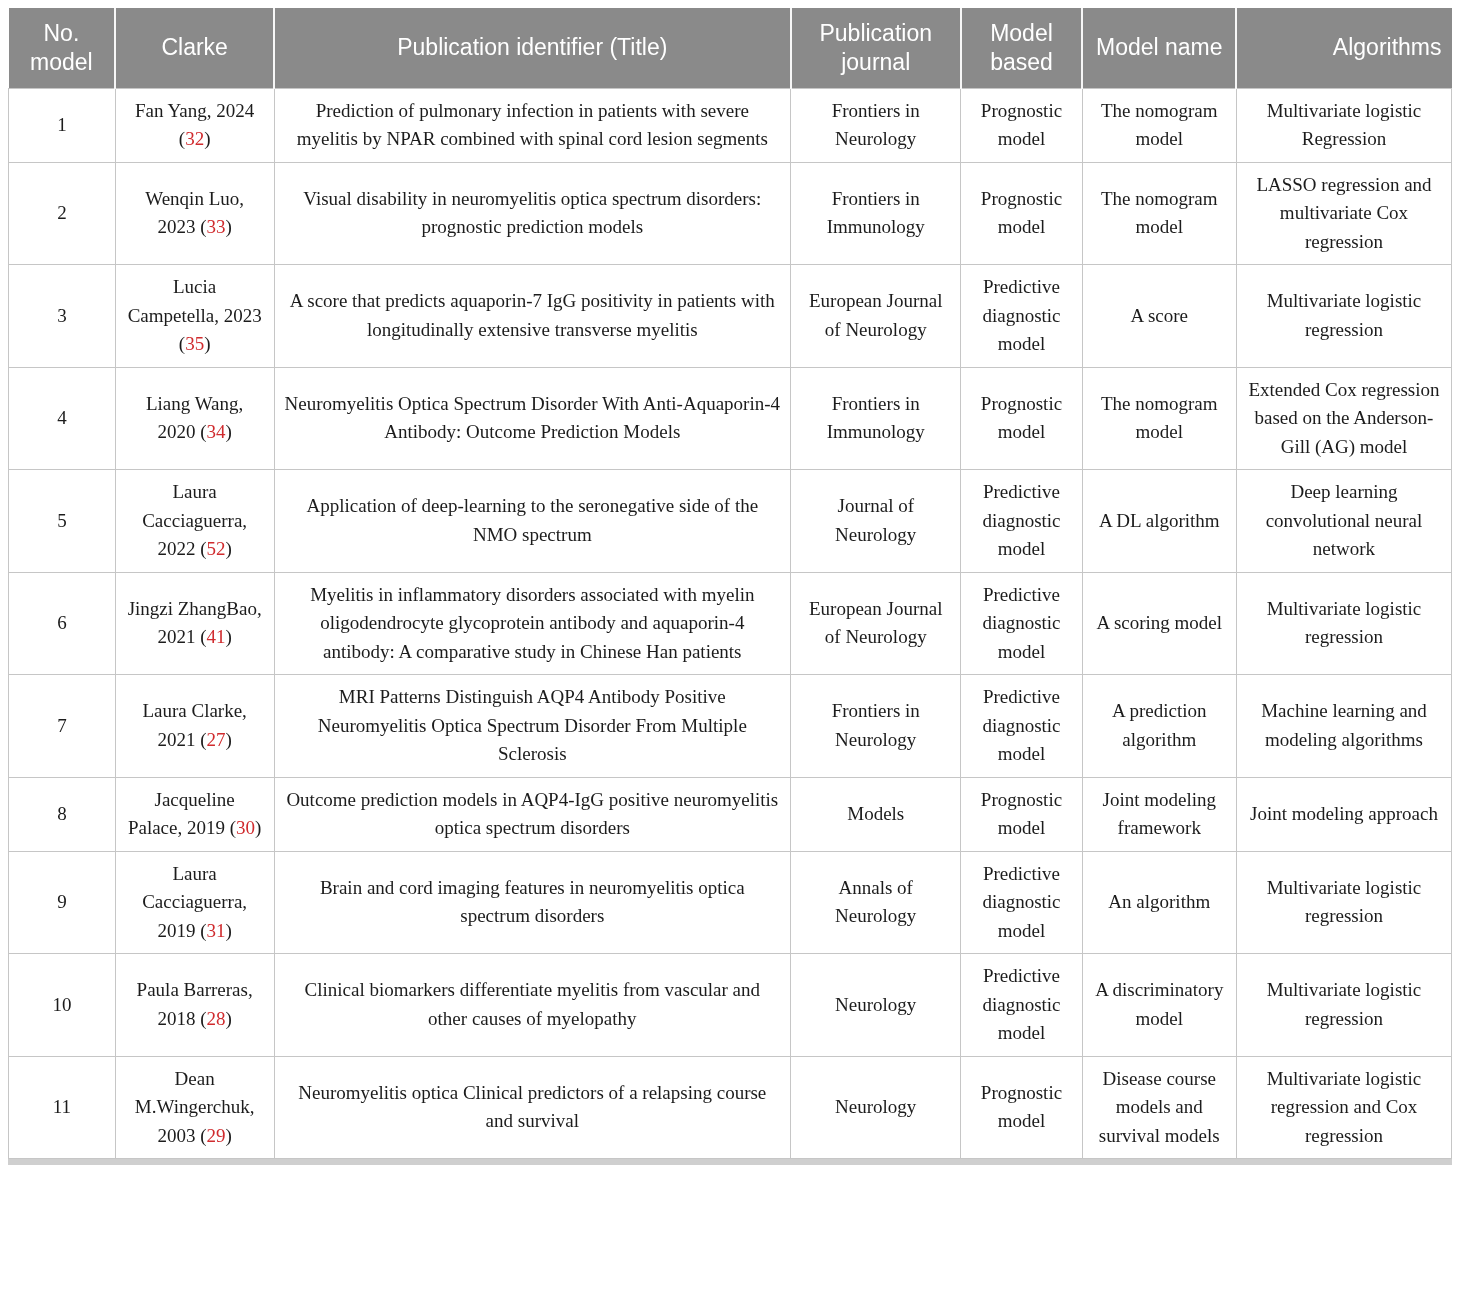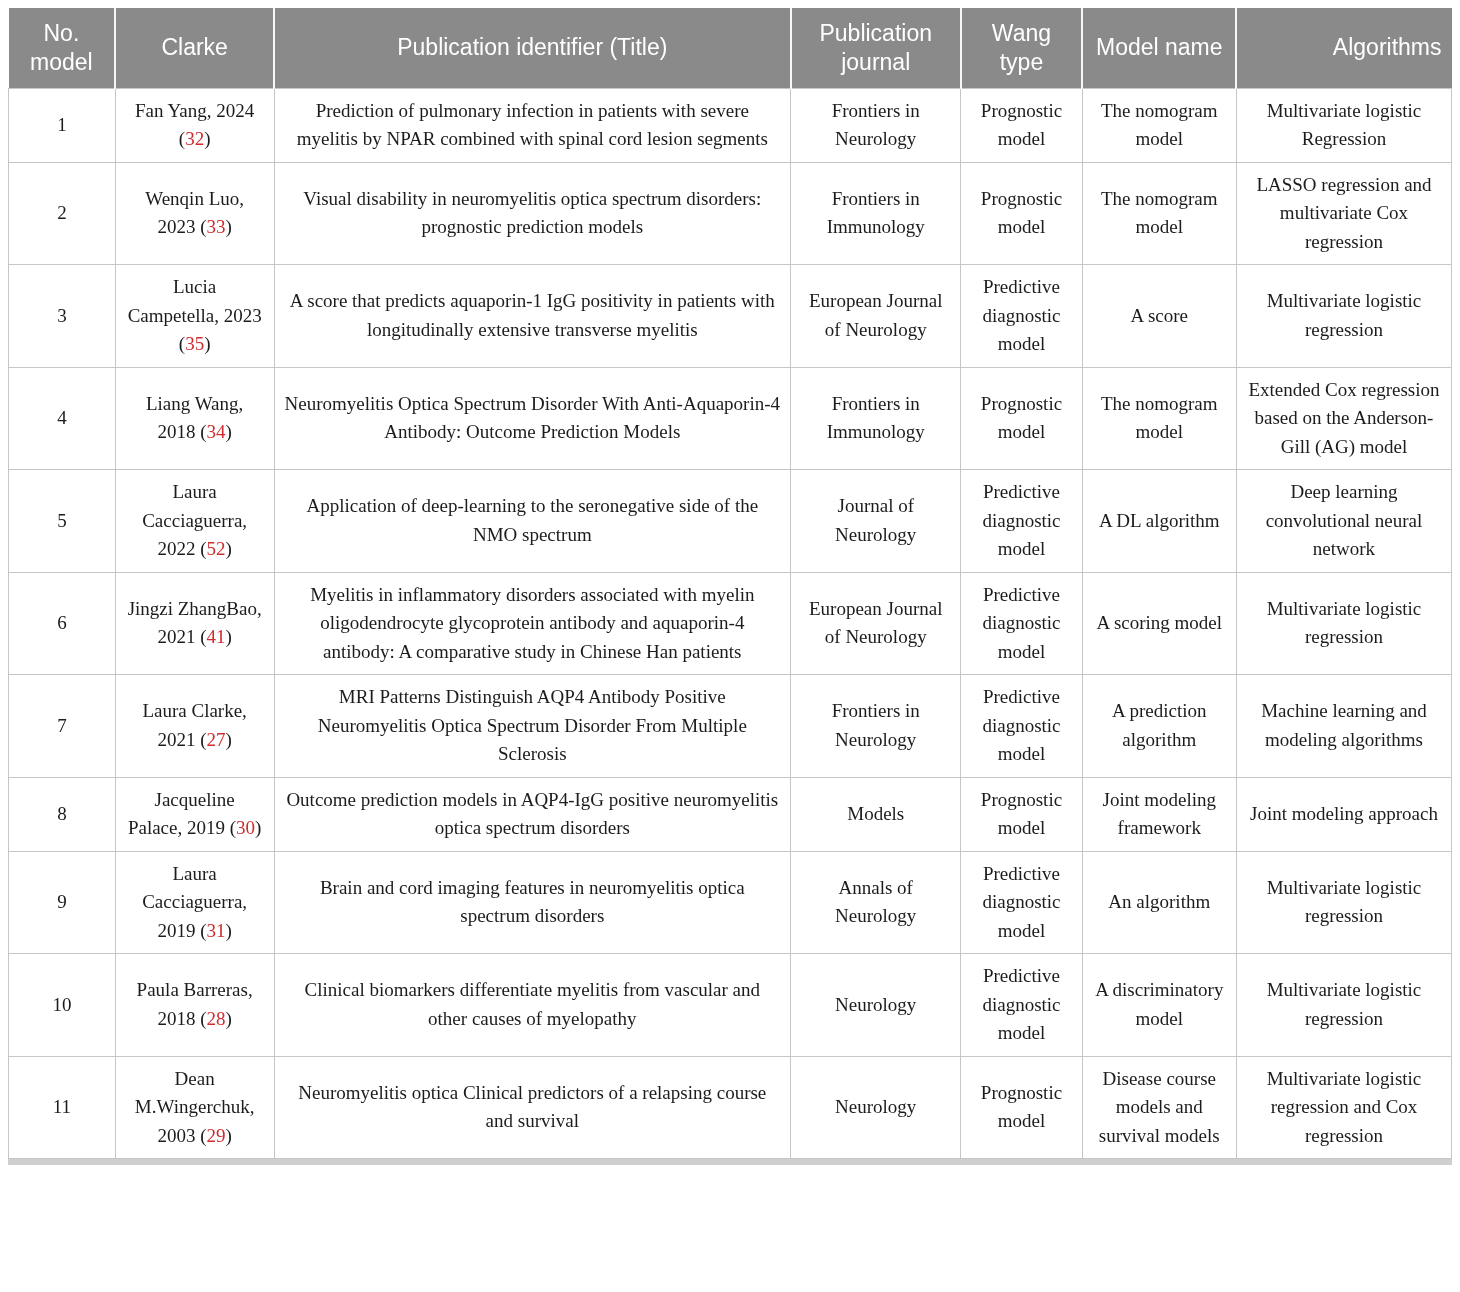--- a/index.html
+++ b/index.html
@@ -84,21 +84,21 @@
       <col class="c-type">
         <col class="c-name">
         <col class="c-algo">
     </colgroup>
     <thead>
       <tr>
         <th>No. model</th>
         <th>Clarke</th>
         <th>Publication identifier (Title)</th>
         <th>Publication journal</th>
-        <th>Wang type</th>
+        <th>Model based</th>
         <th>Model name</th>
         <th>Algorithms</th>
       </tr>
     </thead>
     <tbody id="table-body">
         <tr>
     <td>1</td>
     <td><span>Fan Yang, 2024 (</span><span class="ref">32</span><span>)</span></td>
     <td>Prediction of pulmonary infection in patients with severe myelitis by NPAR combined with spinal cord lesion segments</td>
     <td>Frontiers in Neurology</td>
@@ -111,29 +111,29 @@
     <td><span>Wenqin Luo, 2023 (</span><span class="ref">33</span><span>)</span></td>
     <td>Visual disability in neuromyelitis optica spectrum disorders: prognostic prediction models</td>
     <td>Frontiers in Immunology</td>
     <td>Prognostic model</td>
     <td>The nomogram model</td>
     <td>LASSO regression and multivariate Cox regression</td>
   </tr>
         <tr>
     <td>3</td>
     <td><span>Lucia Campetella, 2023 (</span><span class="ref">35</span><span>)</span></td>
-    <td>A score that predicts aquaporin-1 IgG positivity in patients with longitudinally extensive transverse myelitis</td>
+    <td>A score that predicts aquaporin-7 IgG positivity in patients with longitudinally extensive transverse myelitis</td>
     <td>European Journal of Neurology</td>
     <td>Predictive diagnostic model</td>
     <td>A score</td>
     <td>Multivariate logistic regression</td>
   </tr>
         <tr>
     <td>4</td>
-    <td><span>Liang Wang, 2018 (</span><span class="ref">34</span><span>)</span></td>
+    <td><span>Liang Wang, 2020 (</span><span class="ref">34</span><span>)</span></td>
     <td>Neuromyelitis Optica Spectrum Disorder With Anti-Aquaporin-4 Antibody: Outcome Prediction Models</td>
     <td>Frontiers in Immunology</td>
     <td>Prognostic model</td>
     <td>The nomogram model</td>
     <td>Extended Cox regression based on the Anderson-Gill (AG) model</td>
   </tr>
         <tr>
     <td>5</td>
     <td><span>Laura Cacciaguerra, 2022 (</span><span class="ref">52</span><span>)</span></td>
     <td>Application of deep-learning to the seronegative side of the NMO spectrum</td>

